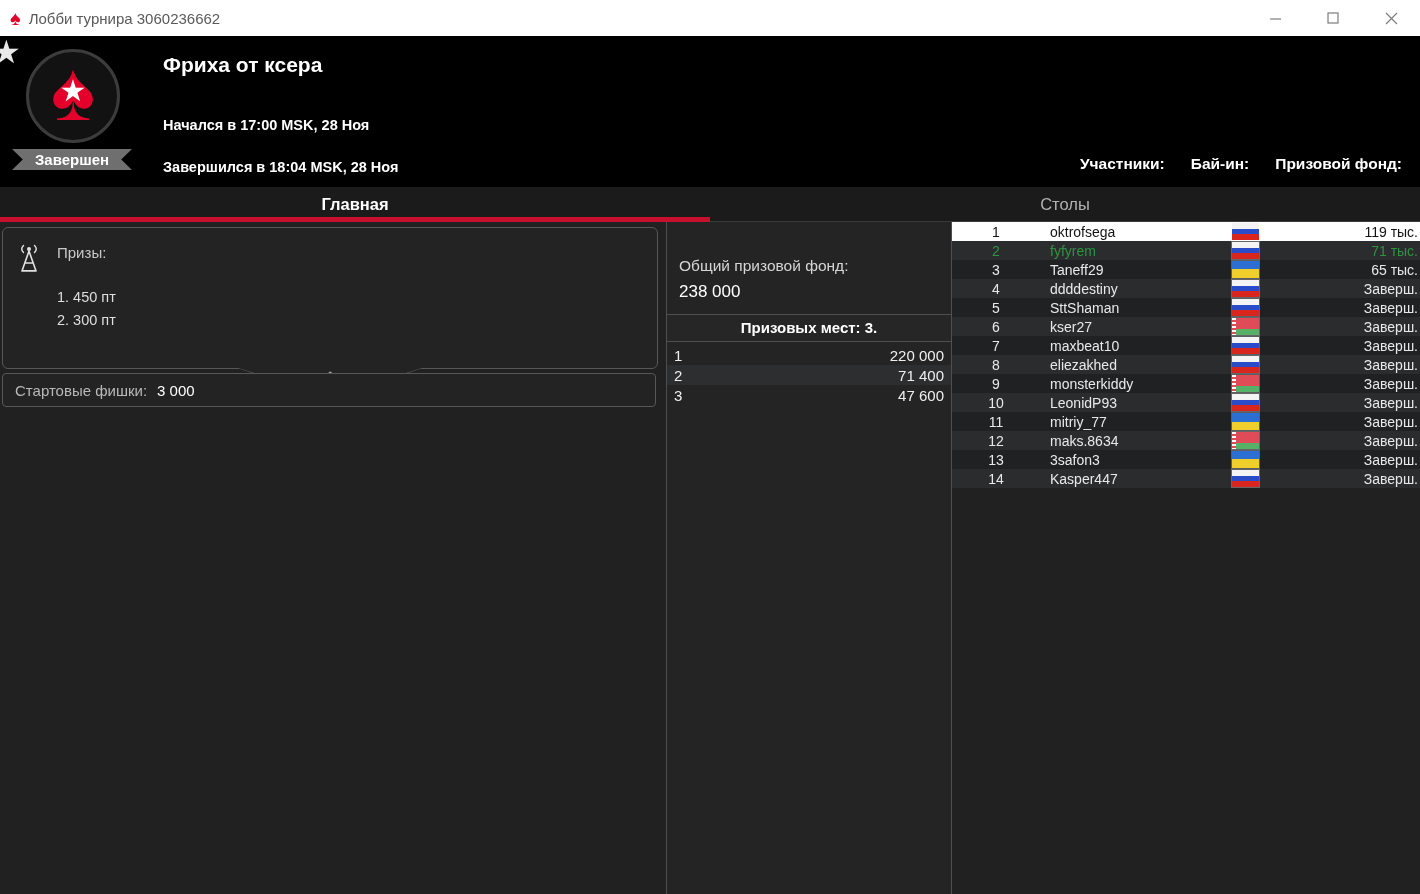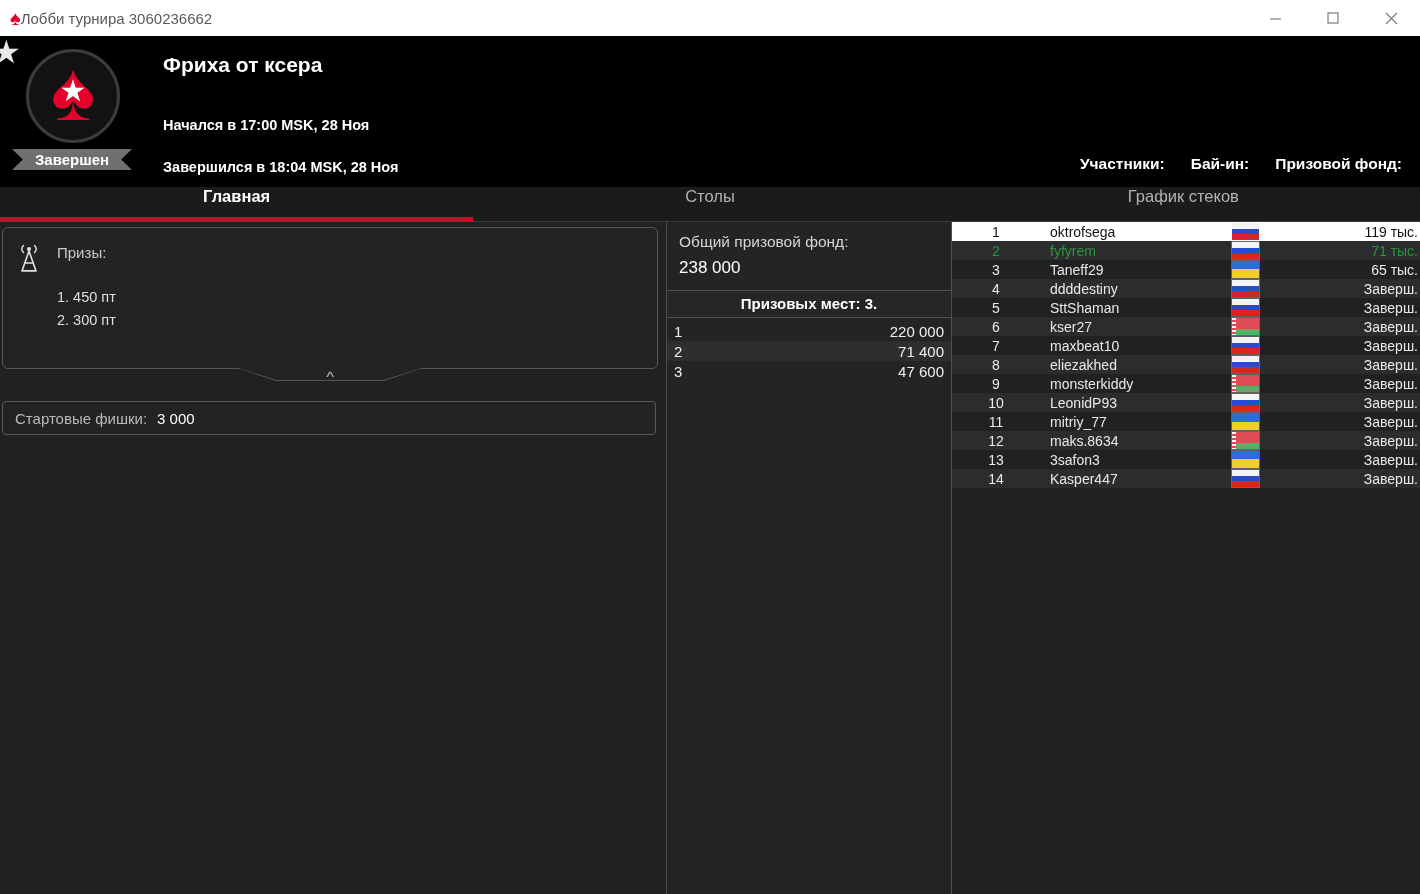--- a/index.html
+++ b/index.html
@@ -2,21 +2,21 @@
 <html style="--accent: #c8102e; --hero-green: #2f9440;"><head>
 <meta charset="utf-8">
 <style>
   html,body{margin:0;padding:0;background:#000;}
   .app{position:relative;width:1420px;height:894px;overflow:hidden;background:#1f1f1f;
        font-family:"Liberation Sans","DejaVu Sans",sans-serif;-webkit-font-smoothing:antialiased;}
 
   
   .titlebar{position:absolute;top:0;left:0;right:0;height:36px;background:#ffffff;display:flex;align-items:center;z-index:30;}
   .tb-spade{color:#e4002b;font-size:20px;line-height:1;margin-left:10px;}
-  .tb-title{color:#5a5a5a;font-size:15px;}
+  .tb-title{color:#5a5a5a;font-size:15px;margin-left:8px;}
   .tb-controls{margin-left:auto;display:flex;height:100%;}
   .tb-btn{width:58px;height:100%;display:flex;align-items:center;justify-content:center;color:#7d7d7d;cursor:default;}
   .tb-btn svg{display:block;}
 
   
   .header{position:absolute;top:36px;left:0;right:0;height:151px;background:#000;}
   .fav-star{position:absolute;left:-8px;top:0px;color:#e9e9e9;font-size:32px;line-height:1;}
   .logo{position:absolute;left:26px;top:13px;width:88px;height:88px;border-radius:50%;background:#121212;border:3px solid #3c3c3c;}
   .logo-spade{position:absolute;left:50%;top:50%;transform:translate(-50%,-56%);font-size:84px;color:#e4002b;line-height:1;}
   .logo-star{position:absolute;left:50%;top:24px;transform:translateX(-50%);font-size:30px;color:#fff;line-height:1;}
@@ -25,47 +25,47 @@
          clip-path:polygon(0 0,100% 0,91% 50%,100% 100%,0 100%,9% 50%);}
   .h-title{position:absolute;left:163px;top:17px;color:#fff;font-size:21px;font-weight:bold;}
   .h-start{position:absolute;left:163px;top:81px;color:#fff;font-size:14.5px;font-weight:bold;}
   .h-end{position:absolute;left:163px;top:123px;color:#fff;font-size:14.5px;font-weight:bold;}
   .stats{position:absolute;right:18px;top:83px;display:flex;gap:26px;}
   .stat-label{color:#fff;font-weight:bold;font-size:15.5px;margin-top:36px;}
   .stat-value{color:#fff;font-weight:bold;font-size:15.5px;margin-top:16px;}
 
   
   .tabbar{position:absolute;top:187px;left:0;right:0;height:35px;background:#1b1b1b;display:flex;border-bottom:1px solid #3a3a3a;box-sizing:border-box;z-index:5;}
-  .tab{flex:1;display:flex;align-items:flex-start;justify-content:center;color:#b3b3b3;font-size:16.5px;position:relative;cursor:default;}
+  .tab{flex:1;display:flex;align-items:center;justify-content:center;color:#b3b3b3;font-size:16.5px;position:relative;cursor:default;}
   .tab.active{color:#fff;font-weight:bold;}
   .tab.active::after{content:"";position:absolute;left:0;right:0;bottom:-1px;height:5px;background:var(--accent,#c8102e);}
 
   
   .content{position:absolute;top:222px;left:0;right:0;bottom:0;background:#212121;padding-left:45px;}
 
   
   .prizes-panel{position:absolute;left:2px;top:5px;width:654px;height:140px;border:1px solid #575757;border-radius:6px;background:#232323;}
   .tower-icon{position:absolute;left:12px;top:14px;color:#e2e2e2;}
   .prizes-title{position:absolute;left:54px;top:16px;color:#c9c9c9;font-size:15px;}
   .prize-items{position:absolute;left:54px;top:58px;color:#dedede;font-size:14.5px;line-height:23px;}
   .notch{position:absolute;left:50%;bottom:-13px;transform:translateX(-50%);width:186px;height:13px;background:#575757;
          clip-path:polygon(0 0,100% 0,79% 100%,21% 100%);}
   .notch-inner{position:absolute;left:1px;right:1px;top:0;bottom:1px;background:#232323;
          clip-path:polygon(0 0,100% 0,79% 100%,21% 100%);display:flex;align-items:center;justify-content:center;}
   .notch-chevron{color:#a9a9a9;font-size:9px;line-height:1;transform:scaleX(1.8);}
   .chips-panel{position:absolute;left:2px;top:151px;width:654px;height:34px;border:1px solid #575757;border-radius:4px;
-         background:#232323;display:flex;align-items:center;padding-left:12px;box-sizing:border-box;margin-top:28px;}
+         background:#232323;display:flex;align-items:center;padding-left:12px;box-sizing:border-box;}
   .chips-label{color:#b9b9b9;font-size:15px;}
   .chips-value{color:#fdfdfd;font-size:15px;margin-left:10px;}
 
   
   .mid-col{position:absolute;left:666px;top:0;width:286px;bottom:0;background:#242424;
            border-left:1px solid #4f4f4f;border-right:1px solid #4f4f4f;box-sizing:border-box;}
   .pool{padding:11px 12px 9px 12px;}
-  .pool-label{color:#d6d6d6;font-size:15.5px;}
+  .pool-label{color:#d6d6d6;font-size:15.5px;margin-top:24px;}
   .pool-value{color:#fff;font-size:17px;margin-top:7px;}
   .places-header{height:26px;line-height:26px;text-align:center;color:#fff;font-weight:bold;font-size:15px;
                  background:#262626;border-top:1px solid #4f4f4f;border-bottom:1px solid #4f4f4f;margin-top:3px;}
   .places-rows{margin-top:3px;}
   .place-row{display:flex;justify-content:space-between;align-items:center;height:20px;padding:0 7px;color:#efefef;font-size:15px;}
   .place-row:nth-child(even){background:#2c2e30;}
 
   
   .right-col{position:absolute;left:952px;top:0;right:0;bottom:0;}
   .players-title{height:36px;display:flex;align-items:center;padding:0 10px 0 12px;color:#e3e3e3;font-size:15.5px;}
@@ -149,23 +149,20 @@
     </div>
   </div>
 
   <div class="tabbar">
     <div class="tab active">
         <span>Главная</span>
       </div>
     <div class="tab">
         <span>Столы</span>
       </div>
-    <div class="tab">
-        <span>График стеков</span>
-      </div>
   </div>
 
   <div class="content">
 
     <div class="prizes-panel">
       <span class="tower-icon">
         <svg width="28" height="32" viewBox="0 0 28 32" fill="none" stroke="#e2e2e2" stroke-width="1.6" stroke-linecap="round">
           <circle cx="14" cy="7" r="2" fill="#e2e2e2" stroke="none"></circle>
           <path d="M14 9 L7 29 M14 9 L21 29 M10.2 21 L17.8 21 M8.2 28.9 L19.8 28.9"></path>
           <path d="M8.5 3.5 q-3.5 3.5 0 7" stroke-width="1.4"></path>

